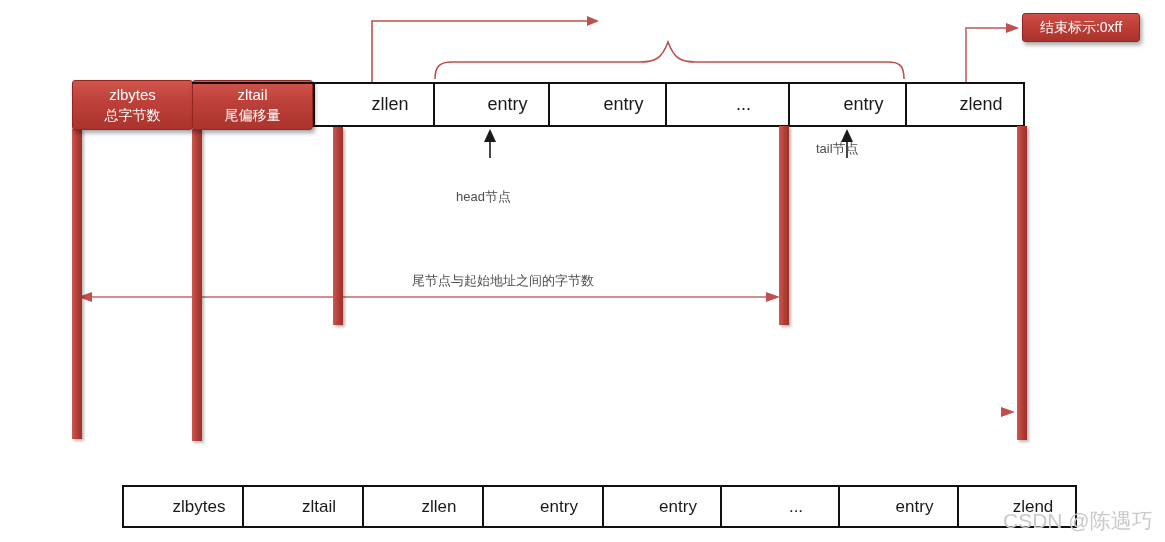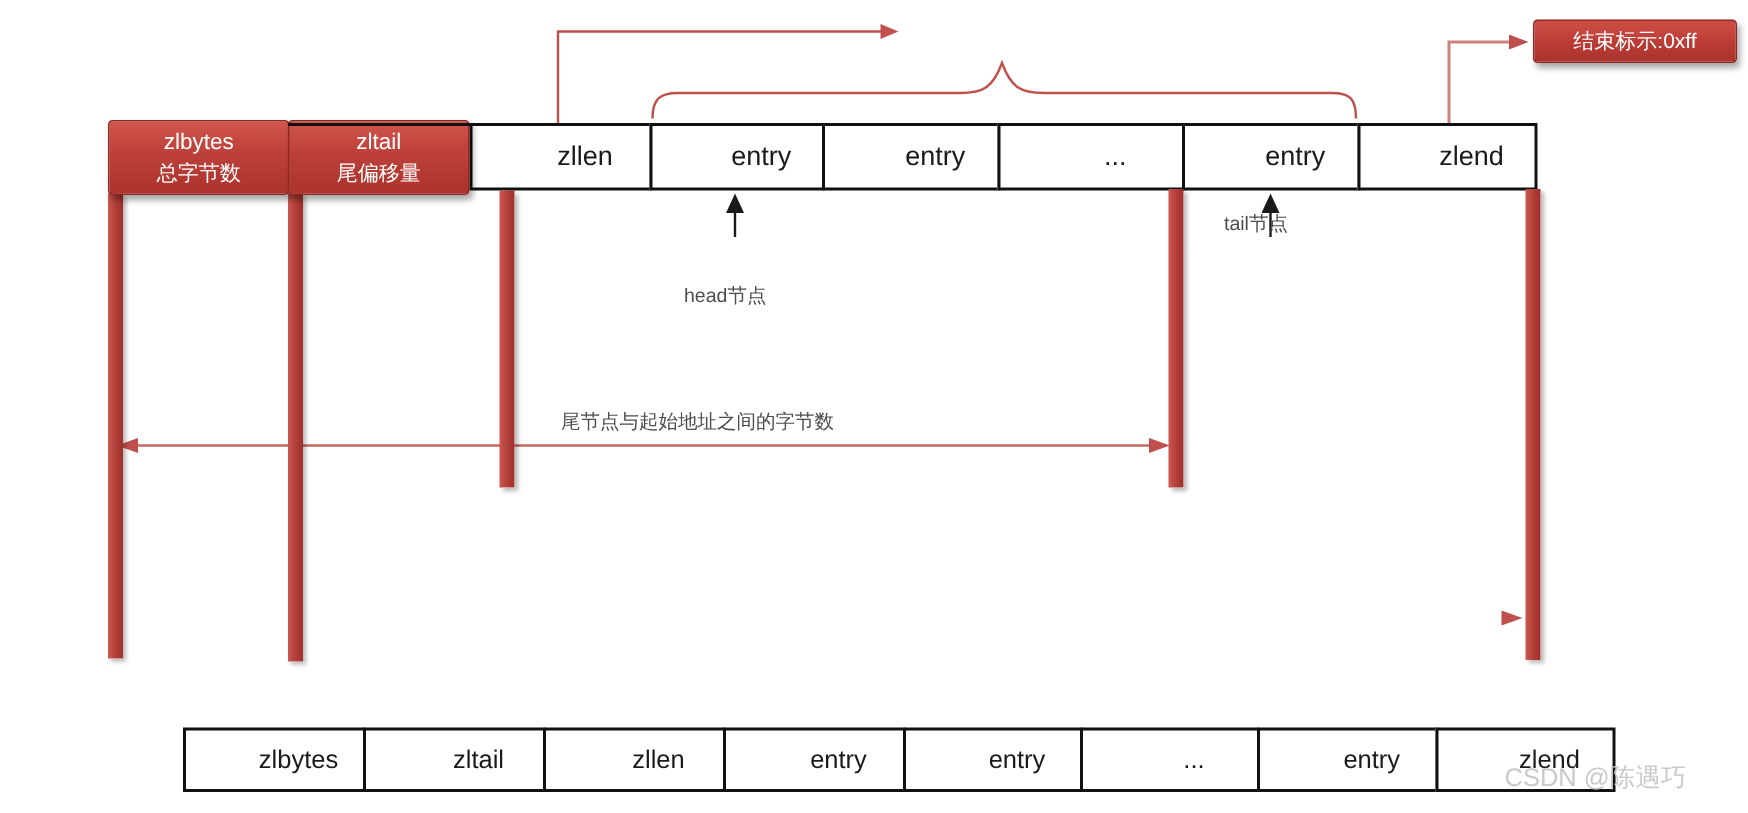--- a/index.html
+++ b/index.html
@@ -53,32 +53,32 @@
   .callout{
     position:absolute;
     background:linear-gradient(180deg,#cf4f47 0%,#bb3d36 50%,#aa332c 100%);
     border:1px solid #93241f;border-radius:3px;
     box-shadow:2px 3px 4px rgba(0,0,0,0.35);
     color:#ffffff;font-size:14px;
     display:flex;align-items:center;justify-content:center;
     z-index:5;box-sizing:border-box;
   }
   .callout.entrycount{left:600px;top:8px;width:133px;height:28px;}
-  .callout.endmarker{left:1022px;top:13px;width:136px;height:29px;}
+  .callout.endmarker{left:1022px;top:13px;width:118px;height:29px;}
   
   .ann{
     position:absolute;color:#4d4d4d;font-size:13px;white-space:nowrap;z-index:4;
   }
   .head-label{left:456px;top:158px;margin-top:30px;}
   .tail-label{left:816px;top:140px;}
-  .offset-label{left:374px;top:272px;width:220px;text-align:left;}
+  .offset-label{left:374px;top:272px;width:220px;text-align:right;}
   
   .watermark{
     position:absolute;left:1003px;top:507px;width:162px;
-    color:#c9c9c9;font-size:17px;text-align:left;z-index:10;white-space:nowrap;
+    color:#c9c9c9;font-size:21px;text-align:left;z-index:10;white-space:nowrap;
   }
 </style>
 </head>
 <body>
 
 <div class="stage">
 
   <svg class="overlay" width="1165" height="542" viewBox="0 0 1165 542">
     <defs>
       <linearGradient id="fadeRed" x1="0" y1="0" x2="1" y2="0">

